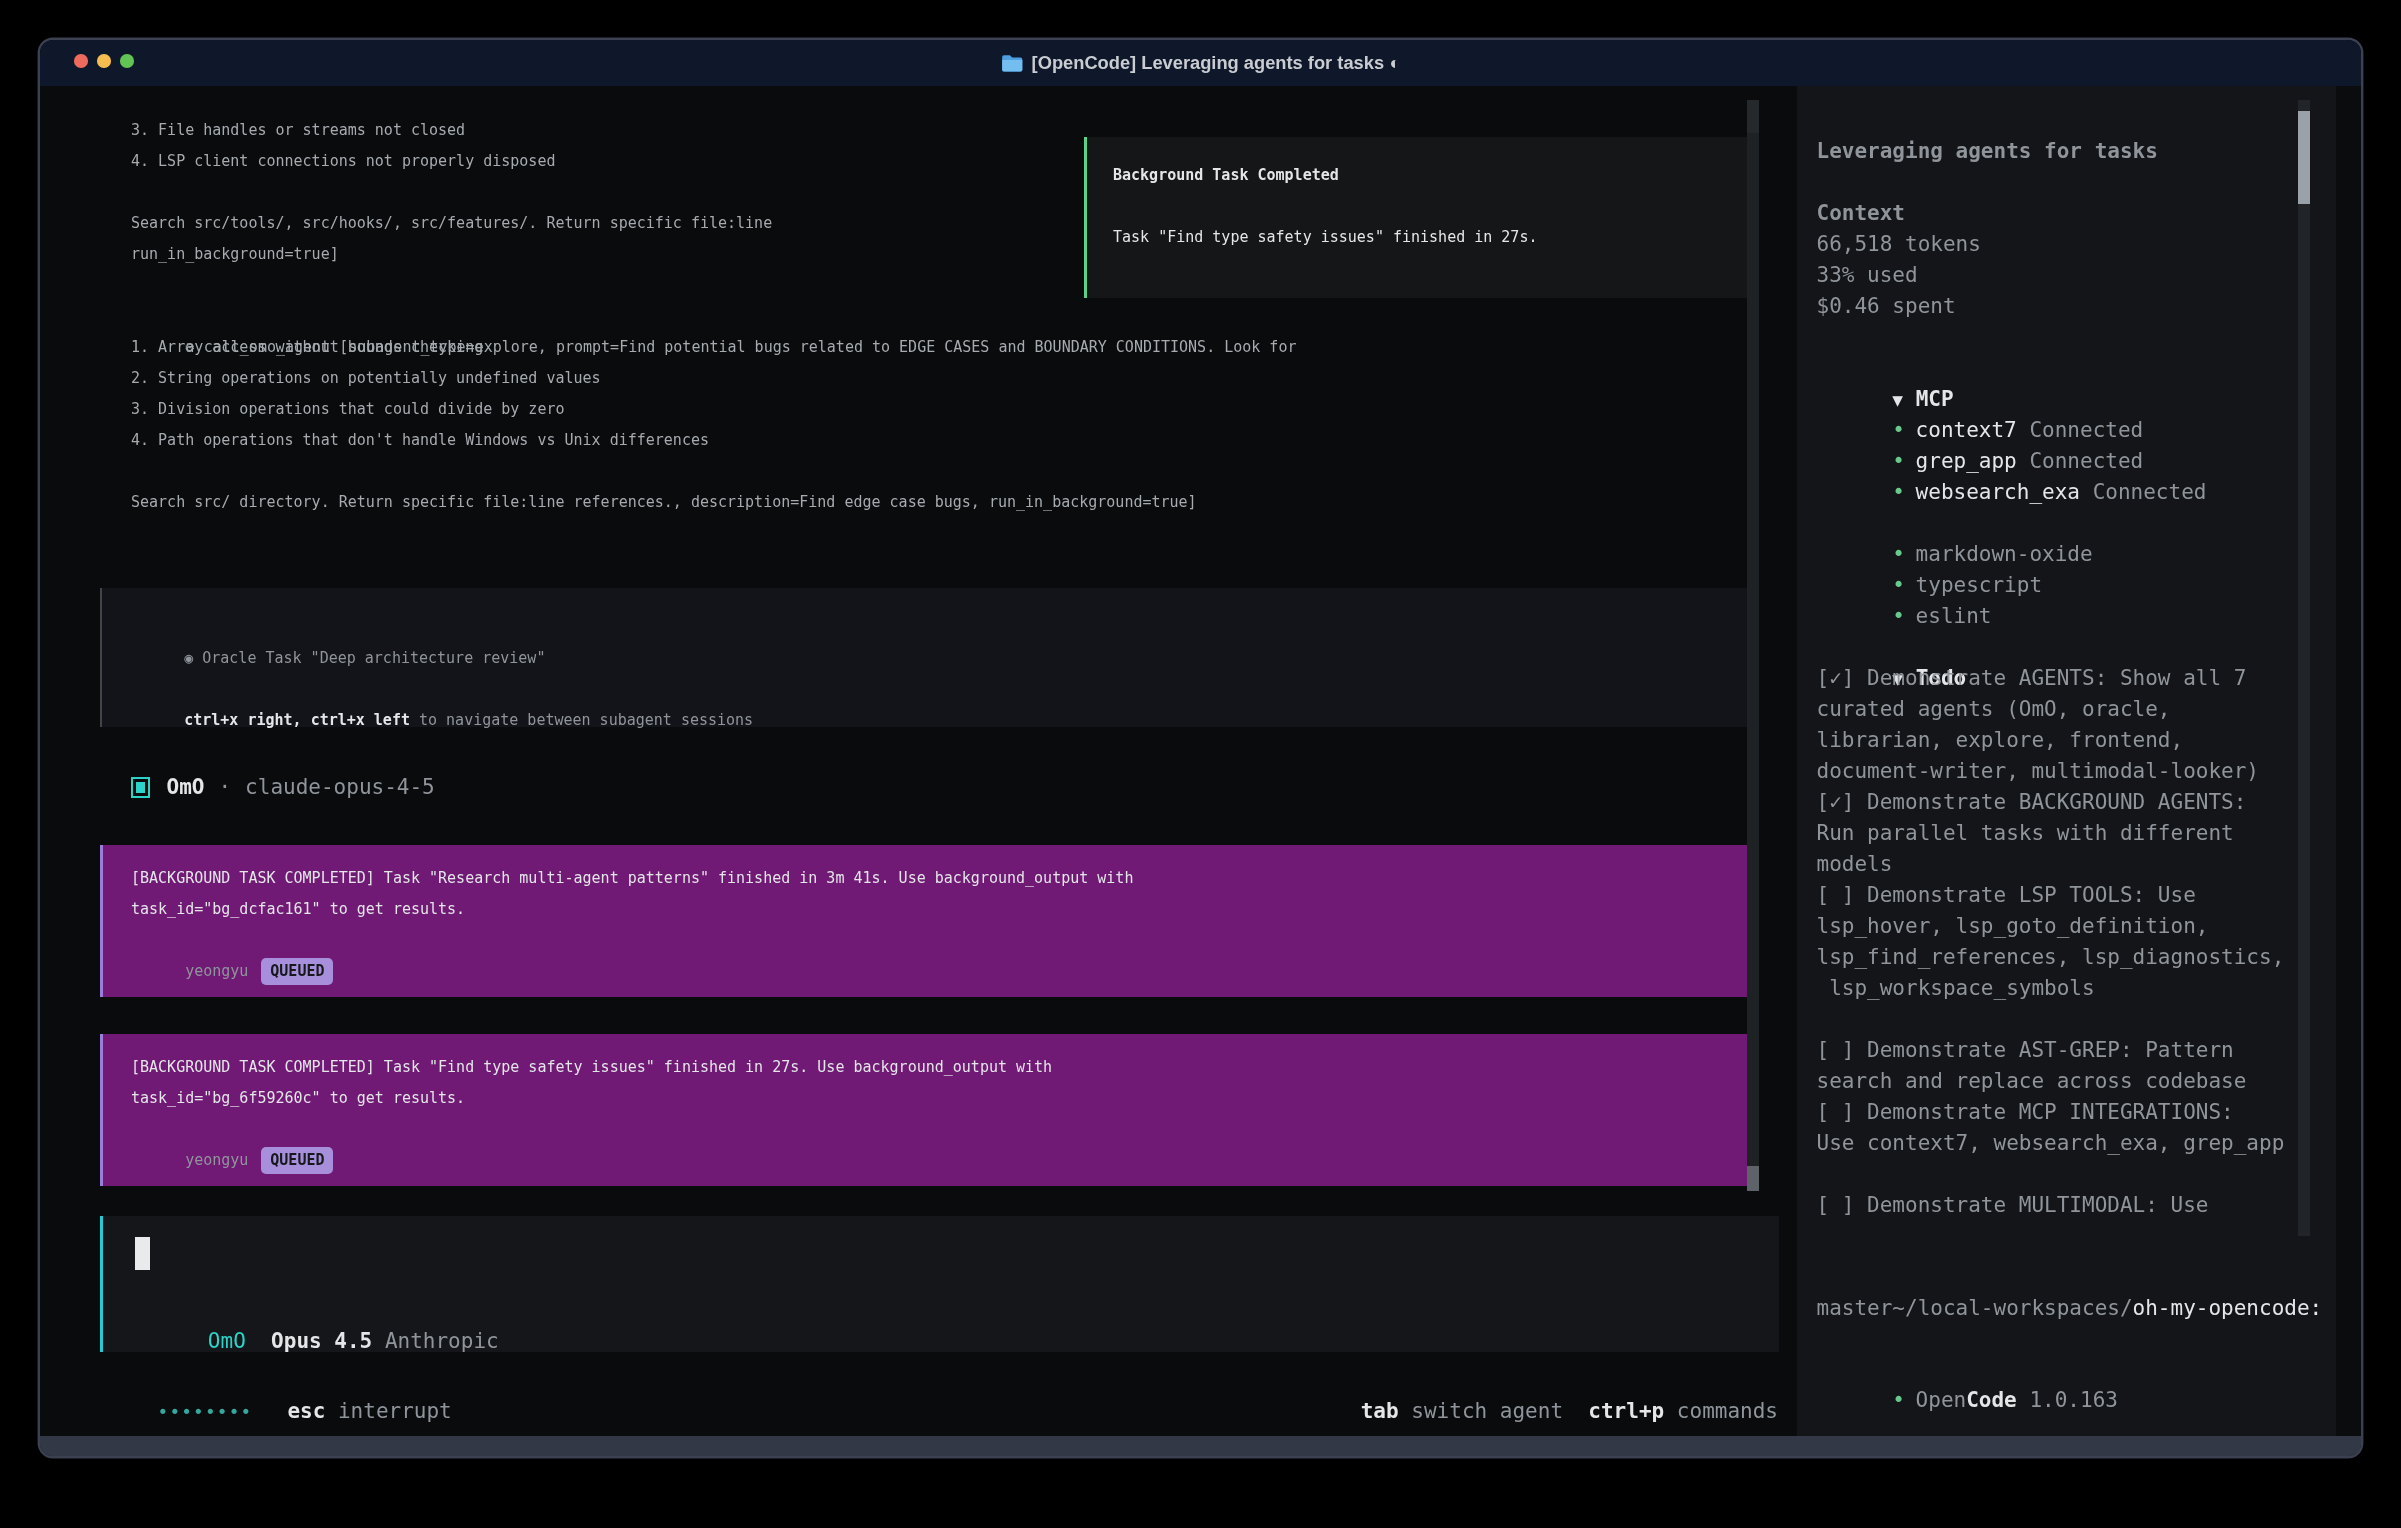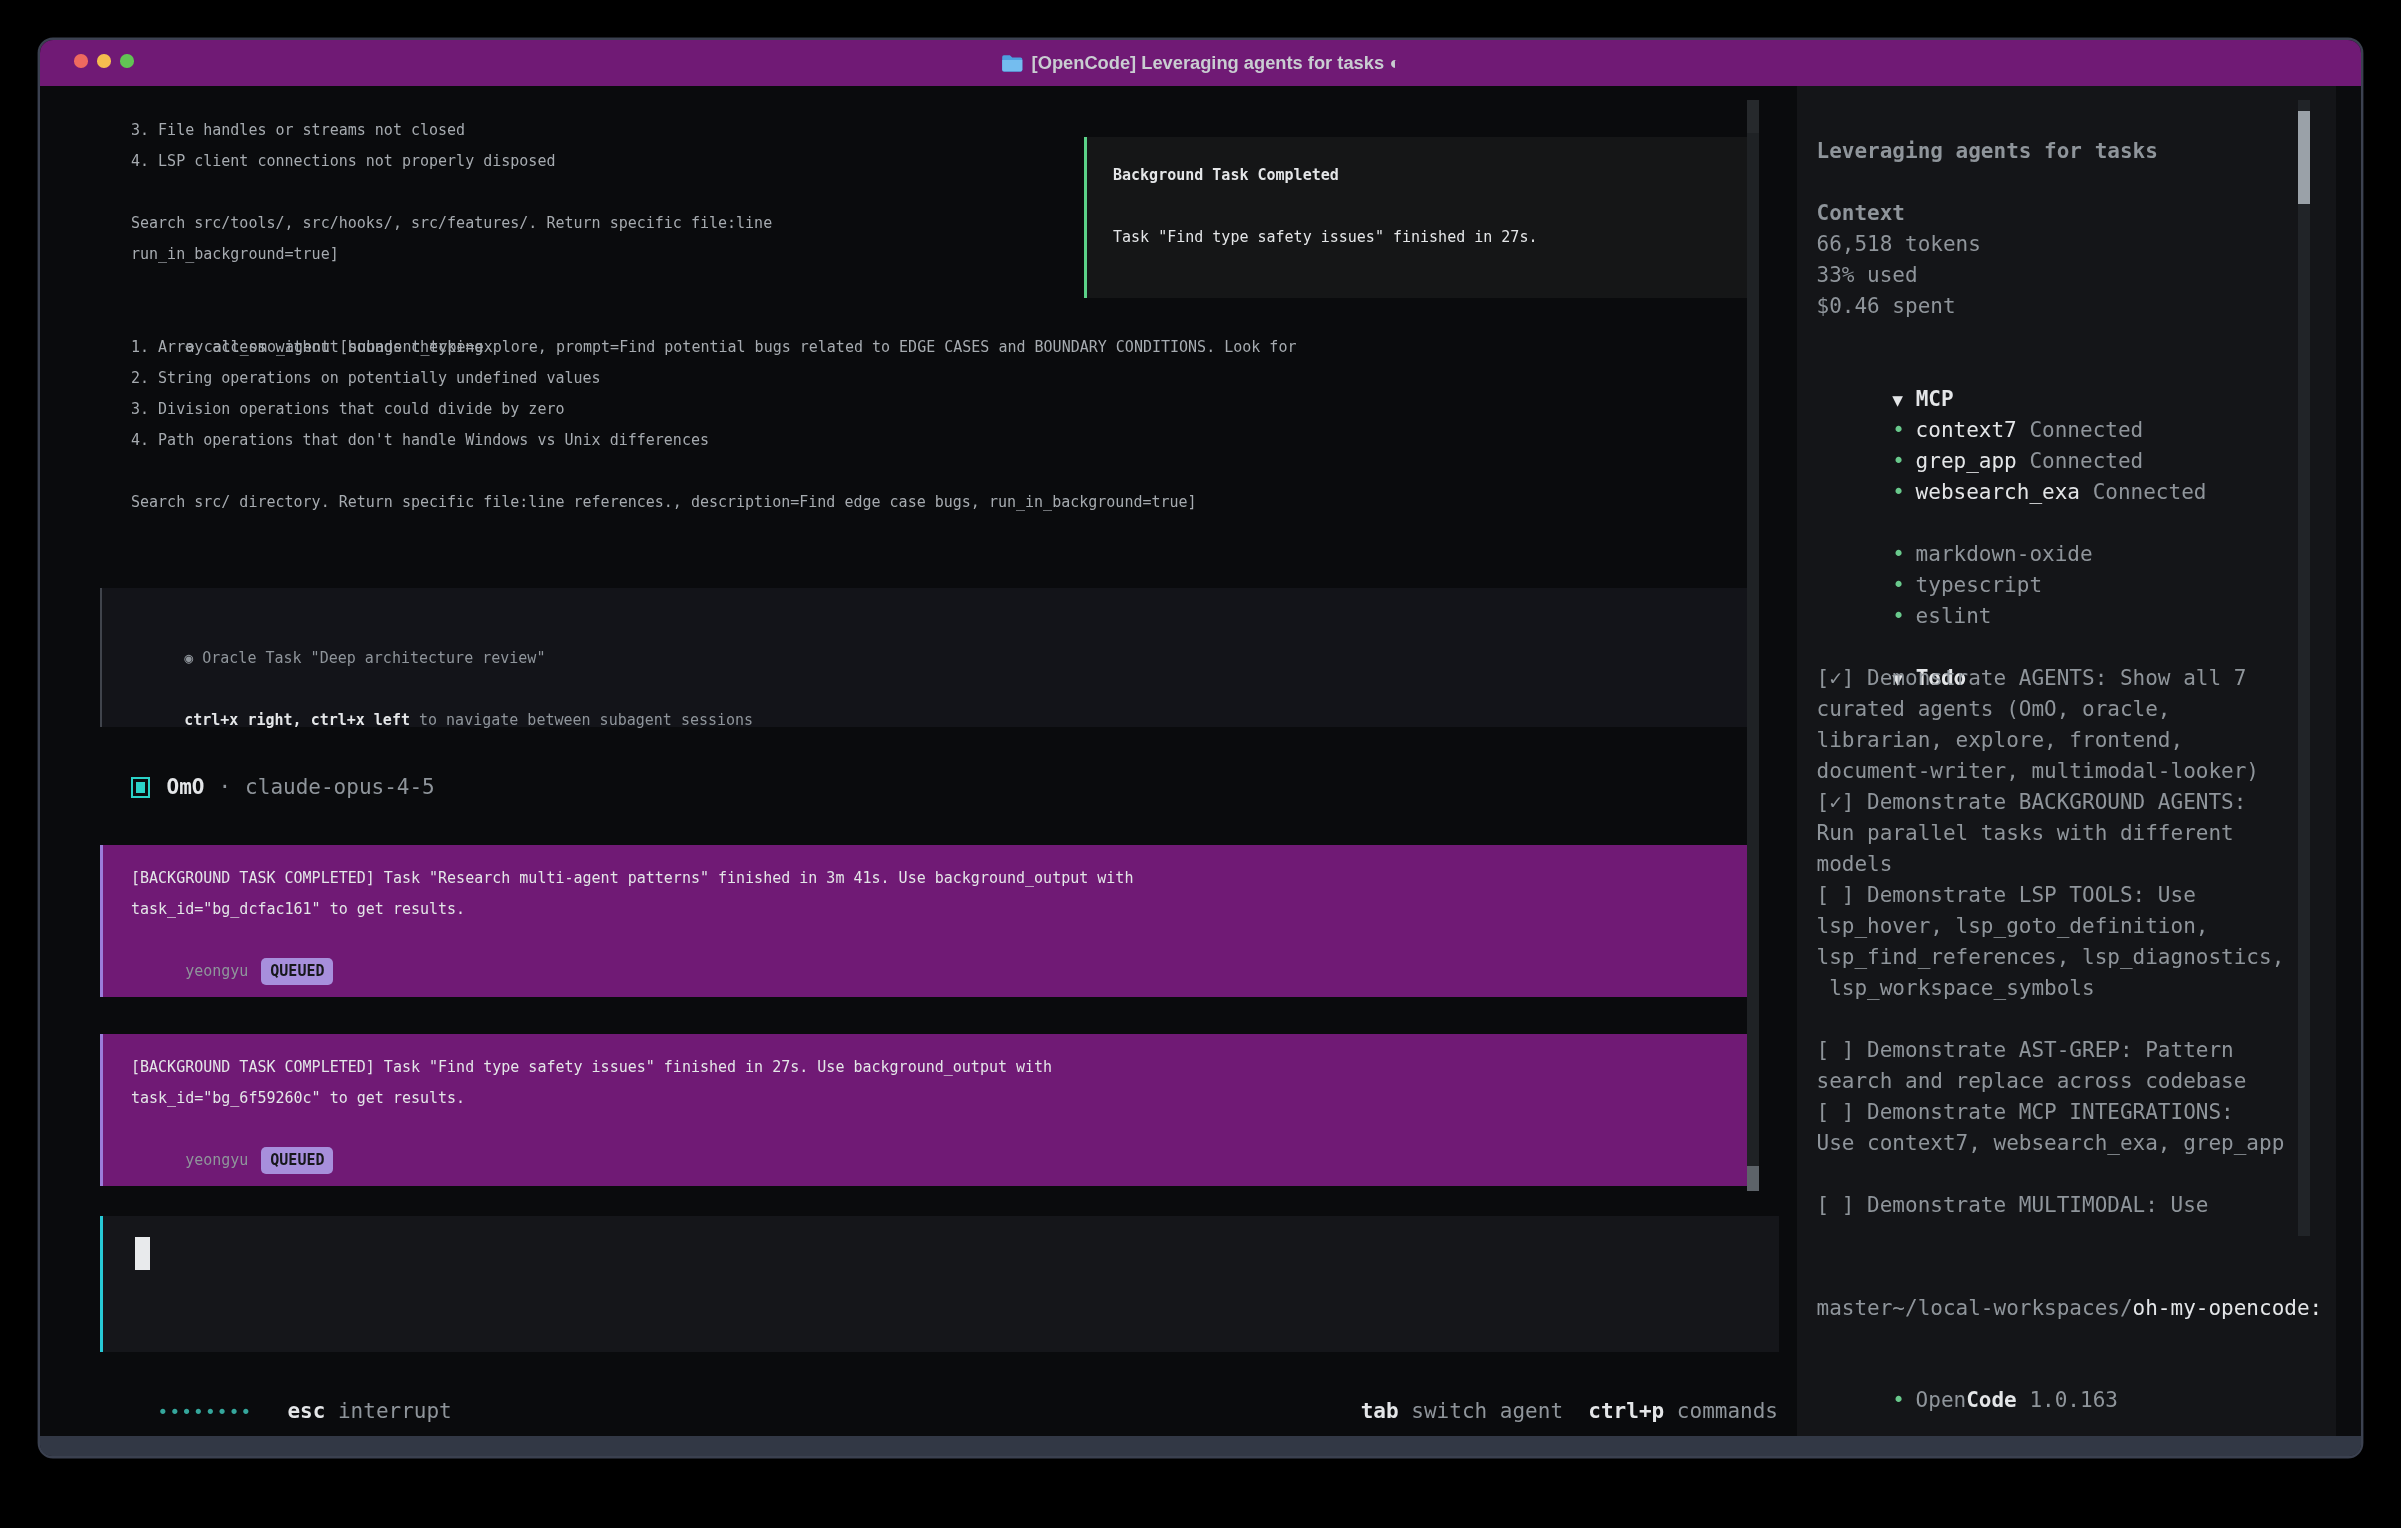--- a/index.html
+++ b/index.html
@@ -1,19 +1,19 @@
 <!DOCTYPE html>
 <html style="font-size:9.5px"><head>
 <meta charset="utf-8">
 <style>
   html,body{margin:0;padding:0;background:#000;width:2401px;height:1528px;overflow:hidden;}
   *{box-sizing:border-box;}
   .mono{font-family:"DejaVu Sans Mono","DejaVu Sans",monospace;}
   .window{position:absolute;left:40px;top:40px;width:2321px;height:1416px;background:#0b0c0e;border-radius:13px;box-shadow:0 0 0 2.4px #3b4150;}
-  .titlebar{position:absolute;left:0;top:0;width:100%;height:46px;background:#701a75;border-radius:13px 13px 0 0;}
+  .titlebar{position:absolute;left:0;top:0;width:100%;height:46px;background:#0f172a;border-radius:13px 13px 0 0;}
   .traffic{position:absolute;left:34px;top:14px;display:flex;gap:9.5px;}
   .tl{width:13.6px;height:13.6px;border-radius:50%;}
   .win-title{position:absolute;left:0;top:0;width:100%;height:46px;display:flex;align-items:center;justify-content:center;gap:8.3px;
     font-family:"Liberation Sans","DejaVu Sans",sans-serif;font-weight:bold;font-size:18.3px;color:#c9cdd1;}
   .bottomframe{position:absolute;left:0;bottom:0;width:100%;height:20px;background:#323845;border-radius:0 0 11.8px 11.8px;}
   .mainbg{position:absolute;left:0;top:46px;width:1757px;height:1350px;background:#0a0b0d;}
   .sidebar{position:absolute;left:1757px;top:46px;width:539px;height:1350px;background:#141518;}
   .txt{position:absolute;white-space:pre;font-size:21px;line-height:31px;color:#a6abb0;}
   .flow div{white-space:pre;}
   .ln{height:31px;line-height:31px;font-size:15px;color:#a6abb0;white-space:pre;}
@@ -116,20 +116,23 @@
   <div class="taskblock" style="top:994px;">
     <div class="ln bright">[BACKGROUND TASK COMPLETED] Task "Find type safety issues" finished in 27s. Use background_output with</div>
     <div class="ln bright">task_id="bg_6f59260c" to get results.</div>
     <div class="ln">
       <span class="dim">yeongyu</span><span class="badge">QUEUED</span>
     </div>
   </div>
 
   <div class="inputblock">
     <div class="cursor"></div>
+    <div class="txt" style="left:29px;top:79px;">
+      <span class="cyan">OmO</span><span>  </span><span class="boldw">Opus 4.5</span><span> </span><span class="dim">Anthropic</span>
+    </div>
   </div>
 
   <div class="txt" style="left:67px;top:1325px;">
     <span style="color:#35a79c;letter-spacing:1.2px;font-size:17.7px;">••••••••</span><span style="margin-left:35px;" class="boldw">esc</span><span> </span><span class="dim">interrupt</span>
   </div>
   <div class="txt" style="right:583px;top:1325px;">
     <span class="boldw">tab</span><span> </span><span class="dim">switch agent</span><span>  </span><span class="boldw">ctrl+p</span><span> </span><span class="dim">commands</span>
   </div>
 
   <div class="scrolltrack" style="left:1707px;top:60px;width:11.8px;height:1090px;"></div>

